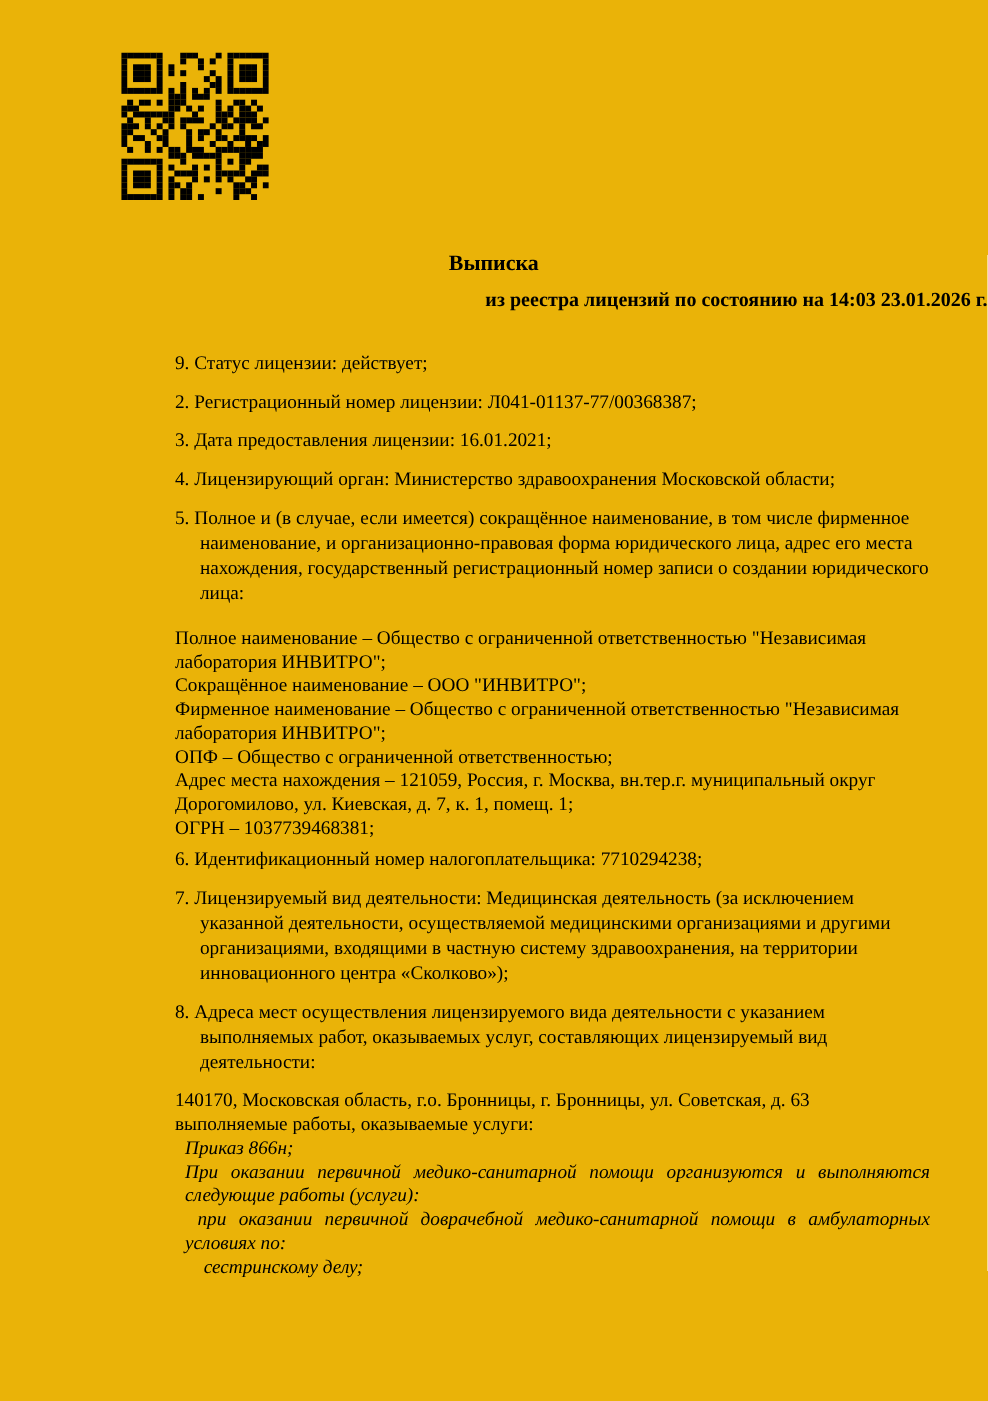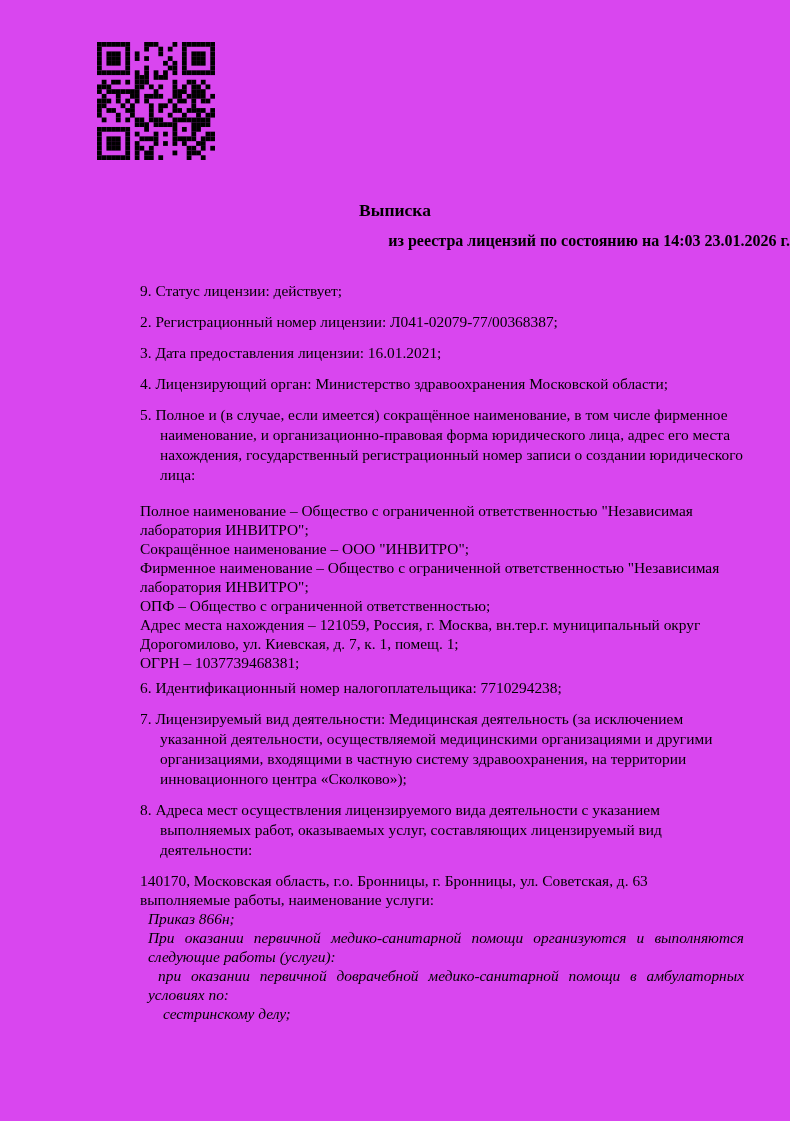--- a/index.html
+++ b/index.html
@@ -1,20 +1,20 @@
 <!DOCTYPE html>
 <html lang="ru"><head>
 <meta charset="utf-8">
 <style>
   html, body { margin: 0; padding: 0; background: #ffffff; }
   .page {
     position: relative;
     width: 790px;
     height: 1121px;
-    background: #d946ef;
+    background: #eab308;
     color: #000000;
     font-family: "Liberation Serif", serif;
     overflow: hidden;
   }
   .qr {
     position: absolute;
     left: 97px;
     top: 42px;
     width: 118px;
     height: 118px;
@@ -379,41 +379,41 @@
         <rect x="103.84" y="113.28" width="4.77" height="4.77"></rect>
       </svg>
     </div>
 
   <div class="doc-title">Выписка</div>
   <div class="doc-subtitle">из реестра лицензий по состоянию на 14:03 23.01.2026 г.</div>
 
   <div class="doc-body">
 
     <p class="item">9. Статус лицензии: действует;</p>
-    <p class="item">2. Регистрационный номер лицензии: Л041-02079-77/00368387;</p>
+    <p class="item">2. Регистрационный номер лицензии: Л041-01137-77/00368387;</p>
     <p class="item">3. Дата предоставления лицензии: 16.01.2021;</p>
     <p class="item">4. Лицензирующий орган: Министерство здравоохранения Московской области;</p>
     <p class="item">5. Полное и (в случае, если имеется) сокращённое наименование, в том числе фирменное наименование, и организационно-правовая форма юридического лица, адрес его места нахождения, государственный регистрационный номер записи о создании юридического лица:</p>
 
     <div class="org-block">
       <div>Полное наименование – Общество с ограниченной ответственностью "Независимая лаборатория ИНВИТРО";</div>
       <div>Сокращённое наименование – ООО "ИНВИТРО";</div>
       <div>Фирменное наименование – Общество с ограниченной ответственностью "Независимая лаборатория ИНВИТРО";</div>
       <div>ОПФ – Общество с ограниченной ответственностью;</div>
       <div>Адрес места нахождения – 121059, Россия, г. Москва, вн.тер.г. муниципальный округ Дорогомилово, ул. Киевская, д. 7, к. 1, помещ. 1;</div>
       <div>ОГРН – 1037739468381;</div>
     </div>
 
     <p class="item">6. Идентификационный номер налогоплательщика: 7710294238;</p>
     <p class="item">7. Лицензируемый вид деятельности: Медицинская деятельность (за исключением указанной деятельности, осуществляемой медицинскими организациями и другими организациями, входящими в частную систему здравоохранения, на территории инновационного центра «Сколково»);</p>
     <p class="item">8. Адреса мест осуществления лицензируемого вида деятельности с указанием выполняемых работ, оказываемых услуг, составляющих лицензируемый вид деятельности:</p>
 
     <div class="addr-block">
       <div>140170, Московская область, г.о. Бронницы, г. Бронницы, ул. Советская, д. 63</div>
-      <div>выполняемые работы, наименование услуги:</div>
+      <div>выполняемые работы, оказываемые услуги:</div>
     </div>
 
     <div class="works-block">
       <div class="work-order">Приказ 866н;</div>
       <div class="work-justify">При оказании первичной медико-санитарной помощи организуются и выполняются следующие работы (услуги):</div>
       <div class="work-justify-indent">при оказании первичной доврачебной медико-санитарной помощи в амбулаторных условиях по:</div>
       <div class="work-leaf">сестринскому делу;</div>
     </div>
 
   </div>

